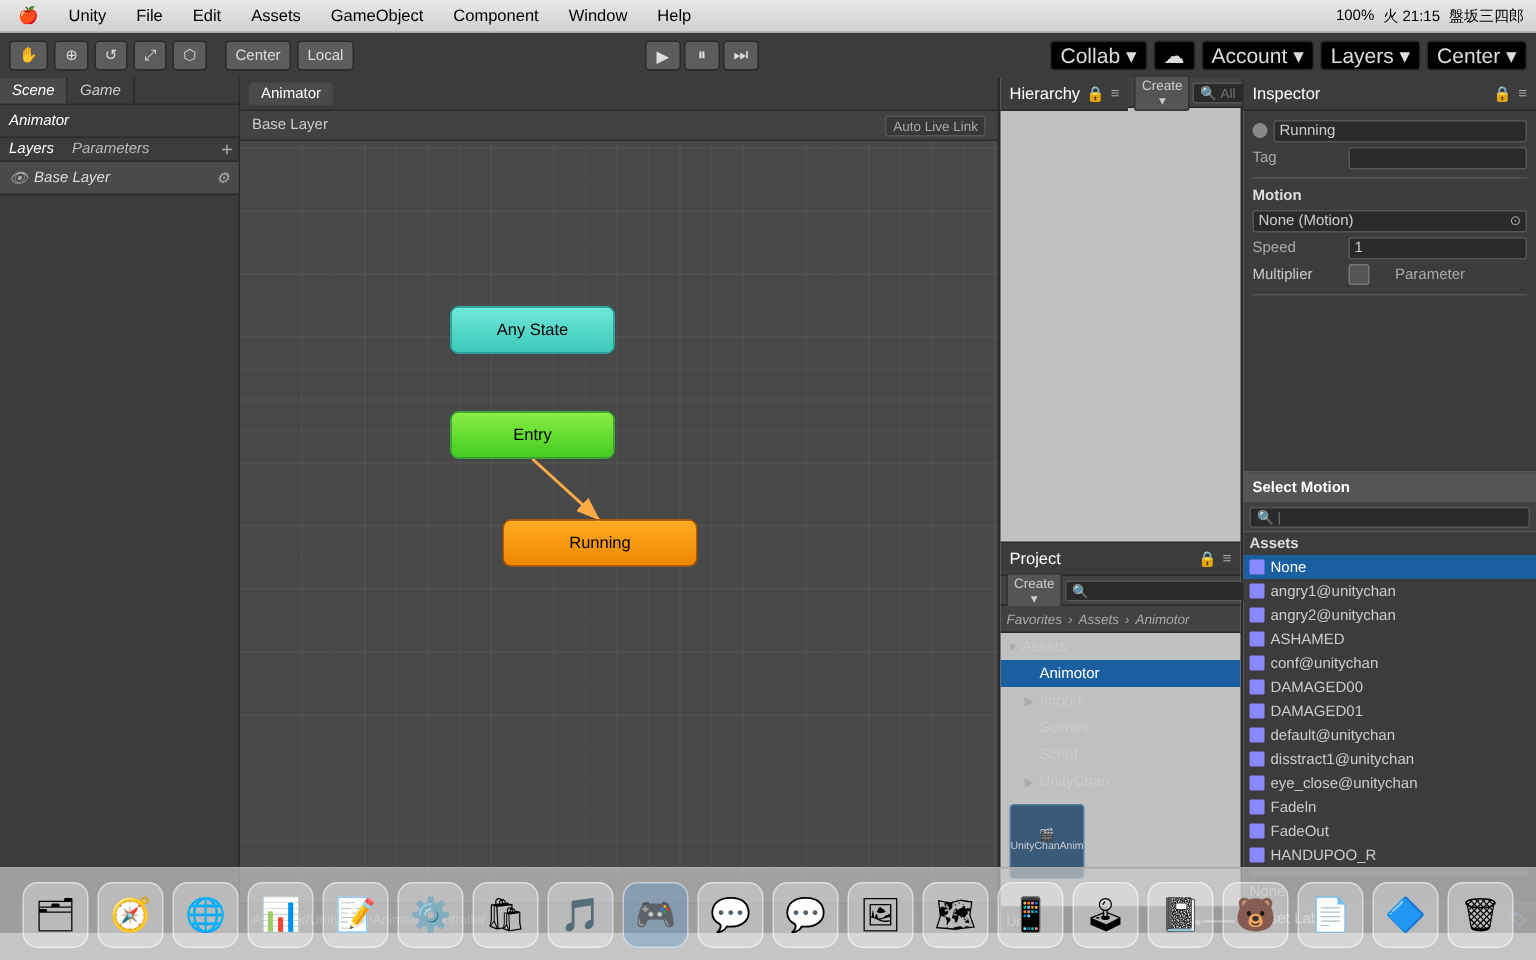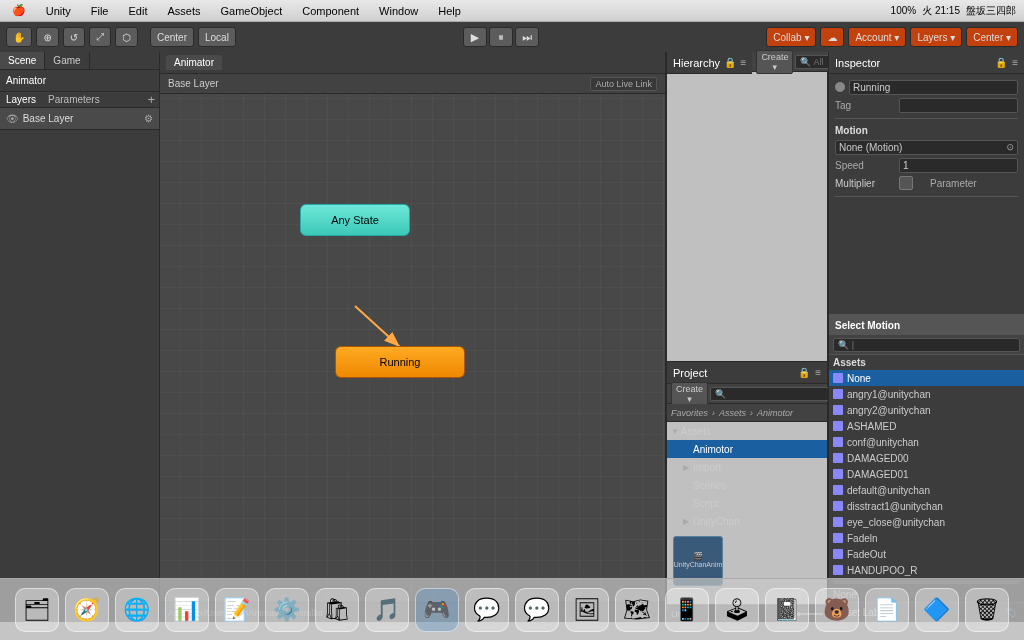--- a/index.html
+++ b/index.html
@@ -48,37 +48,38 @@
       border: 1px solid #2a2a2a;
       border-radius: 3px;
       color: #ddd;
       font-size: 11px;
       cursor: pointer;
       display: flex; align-items: center; justify-content: center;
     }
     .toolbar-right { display: flex; align-items: center; gap: 4px; }
     .collab-btn {
       height: 20px;
-      background: #c2410c;
+      background: #000000;
       border: 1px solid #2a2a2a;
       border-radius: 3px;
       color: #ddd;
-      font-size: 10px;
+      font-size: 14px;
       padding: 0 6px;
       cursor: pointer;
       display: flex; align-items: center; gap: 2px;
     }
 
     
     .left-panel {
       width: 160px;
       background: #3c3c3c;
       border-right: 1px solid #2a2a2a;
       display: flex;
       flex-direction: column;
+      font-style: italic;
     }
     .panel-tabs {
       display: flex;
       background: #3c3c3c;
       border-bottom: 1px solid #2a2a2a;
     }
     .panel-tab {
       padding: 3px 8px;
       font-size: 10px;
       color: #ccc;
@@ -520,20 +521,23 @@
           <marker id="arrowhead" markerWidth="8" markerHeight="6" refX="8" refY="3" orient="auto">
             <polygon points="0 0, 8 3, 0 6" fill="#ffaa44"></polygon>
           </marker>
         </defs>
         <line x1="195" y1="212" x2="240" y2="253" stroke="#ffaa44" stroke-width="2" marker-end="url(#arrowhead)"></line>
       </svg>
 
       <div class="state-node state-any">
         <span>Any State</span>
       </div>
+      <div class="state-node state-entry">
+        <span>Entry</span>
+      </div>
       <div class="state-node state-running">
         <span>Running</span>
       </div>
     </div>
     <div class="animator-footer">
       <span>Animator/UnityChanAnimator.controller</span>
     </div>
   </div>
 
   <div class="middle-panels">

